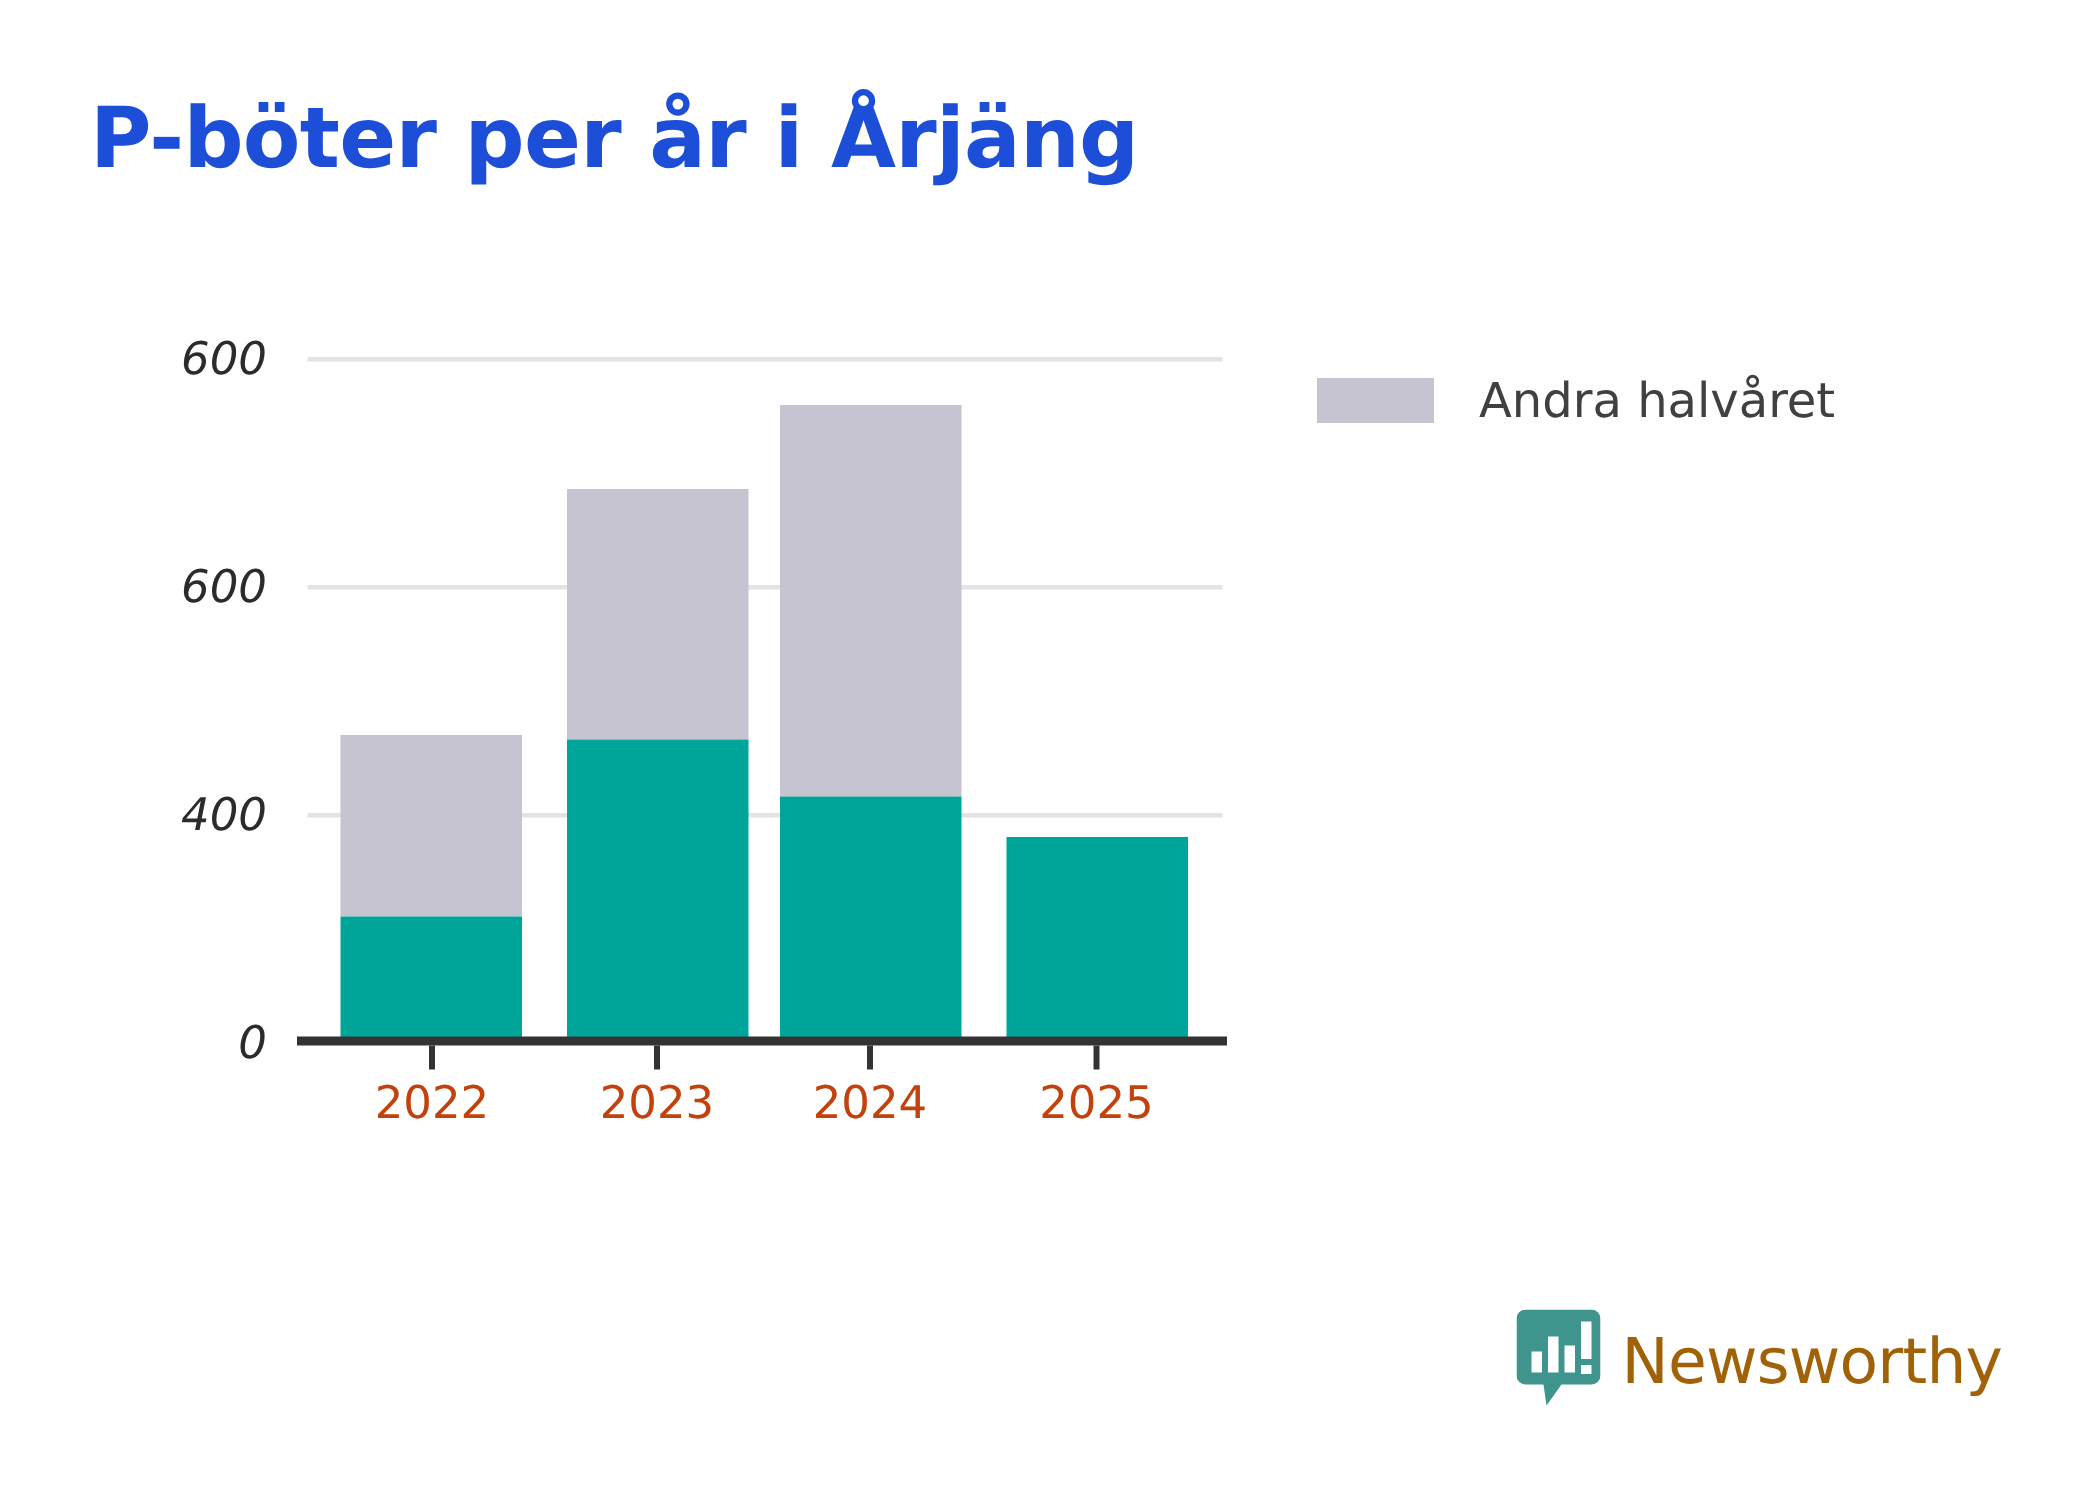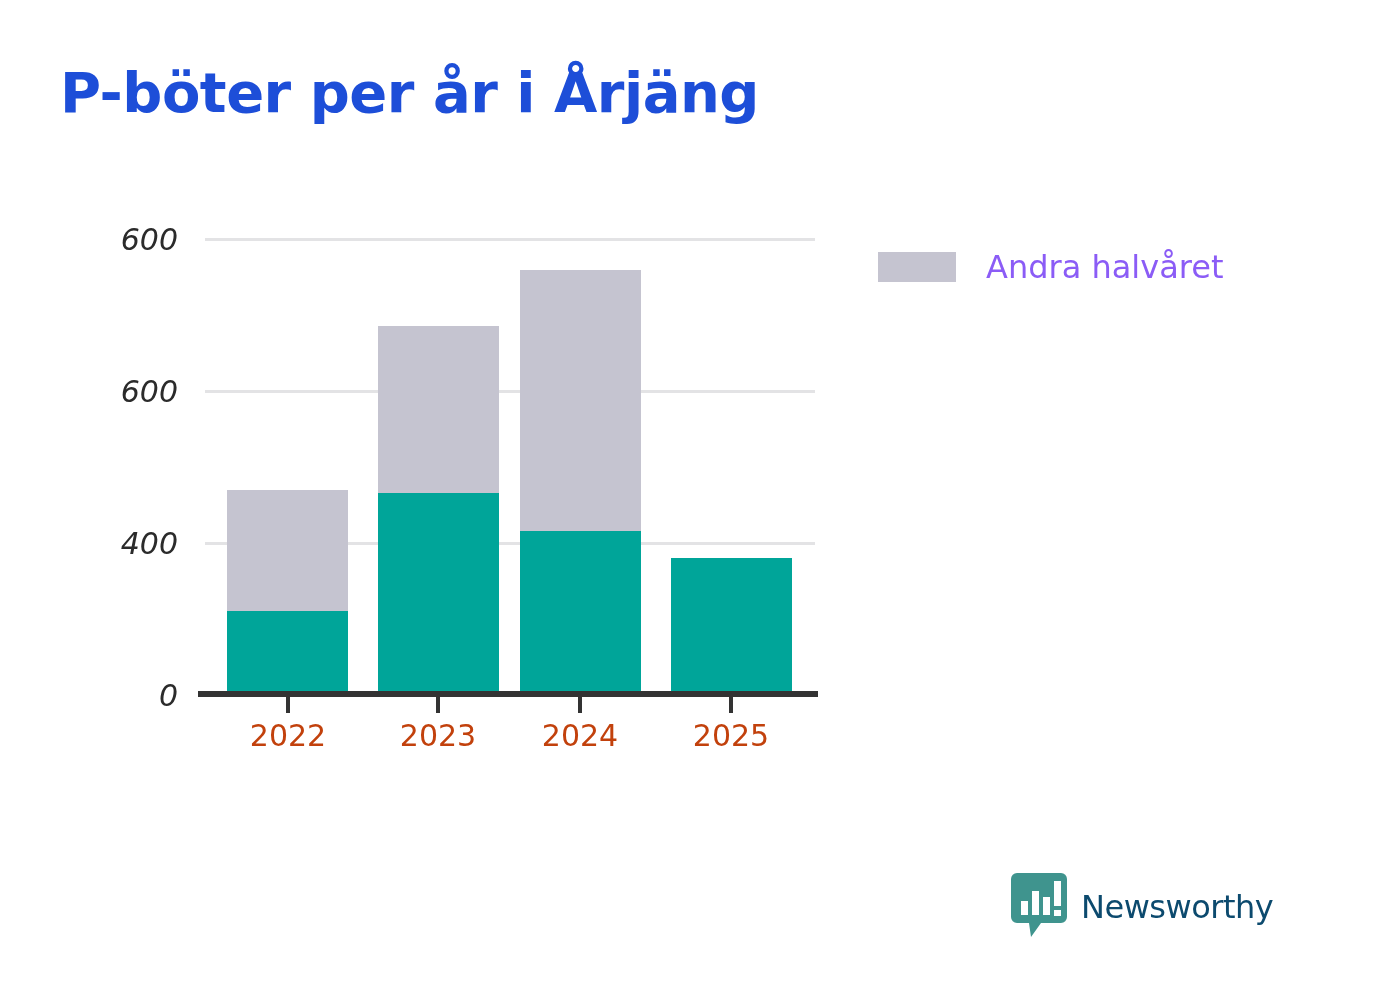--- a/index.html
+++ b/index.html
@@ -88,36 +88,36 @@
     height: 58px;
   }
   .legend-swatch {
     width: 78px;
     height: 30px;
     flex: 0 0 auto;
   }
   .legend-label {
     margin-left: 30px;
     font-size: 32px;
-    color: #8b5cf6;
+    color: #404040;
     white-space: nowrap;
   }
 
   
   #newsworthy-logo {
     position: absolute;
     left: 1011px;
     top: 873px;
     display: flex;
     align-items: center;
   }
   #newsworthy-wordmark {
     margin-left: 14px;
-    font-size: 32px;
-    color: #0c4a6e;
+    font-size: 42px;
+    color: #a16207;
     letter-spacing: -0.5px;
     white-space: nowrap;
   }
 </style>
 </head>
 <body>
 
 <div id="chart-title">P-böter per år i Årjäng</div>
 
 <div id="plot-area">

